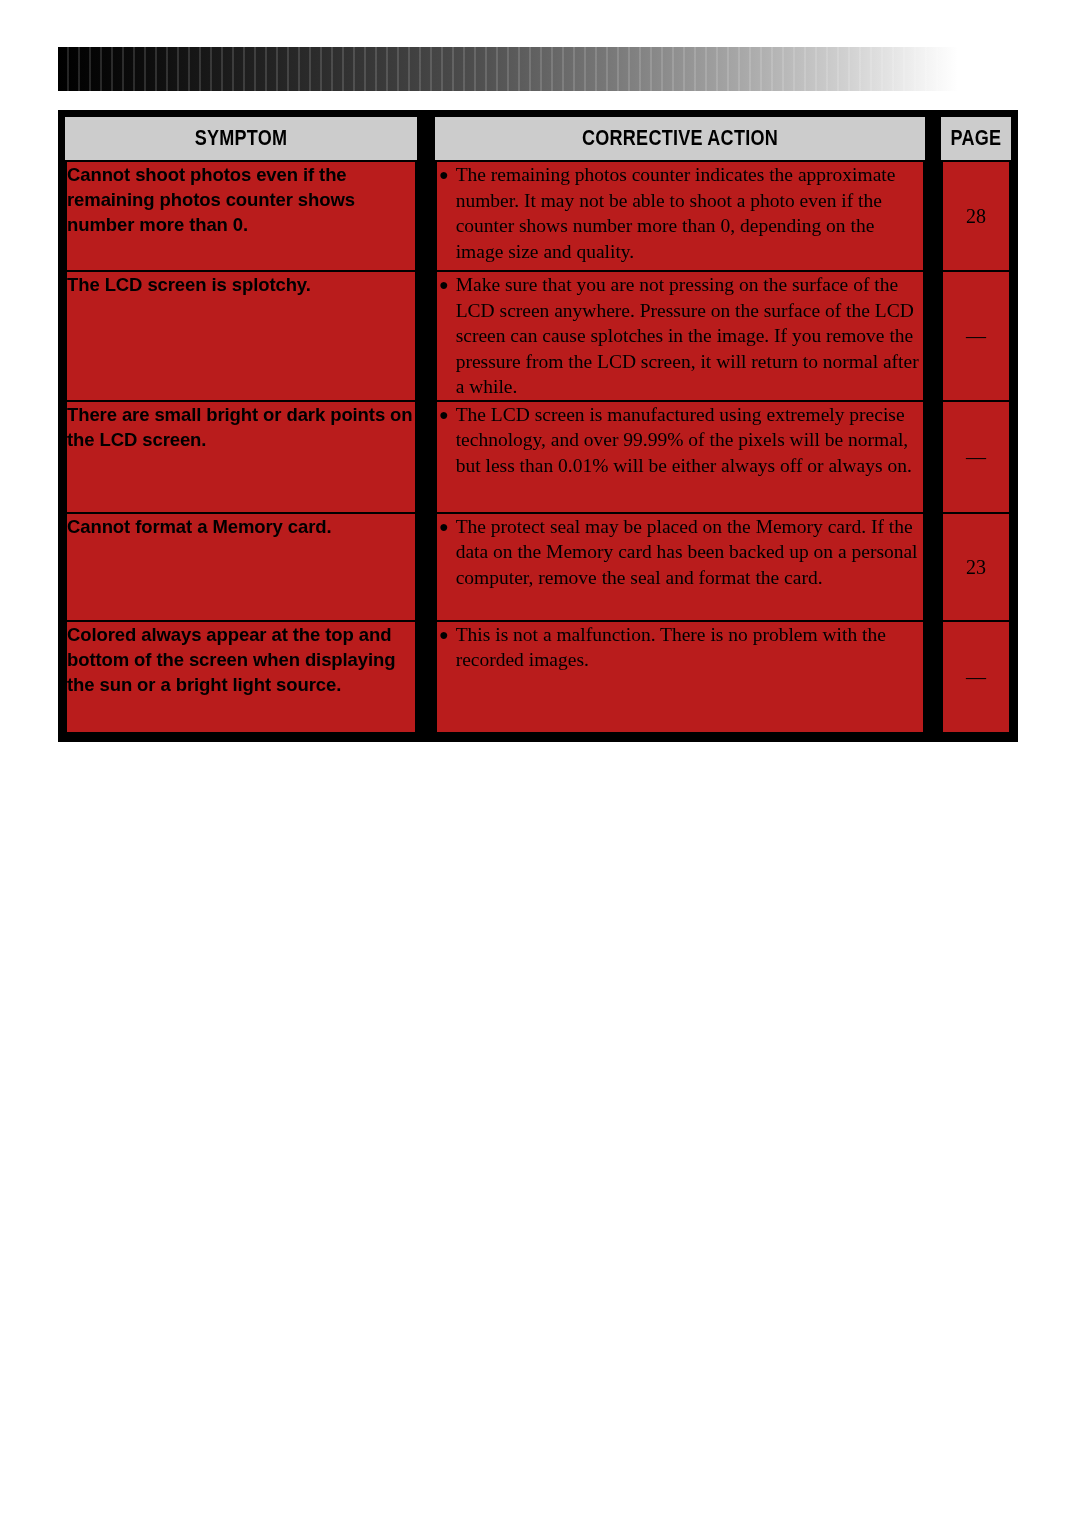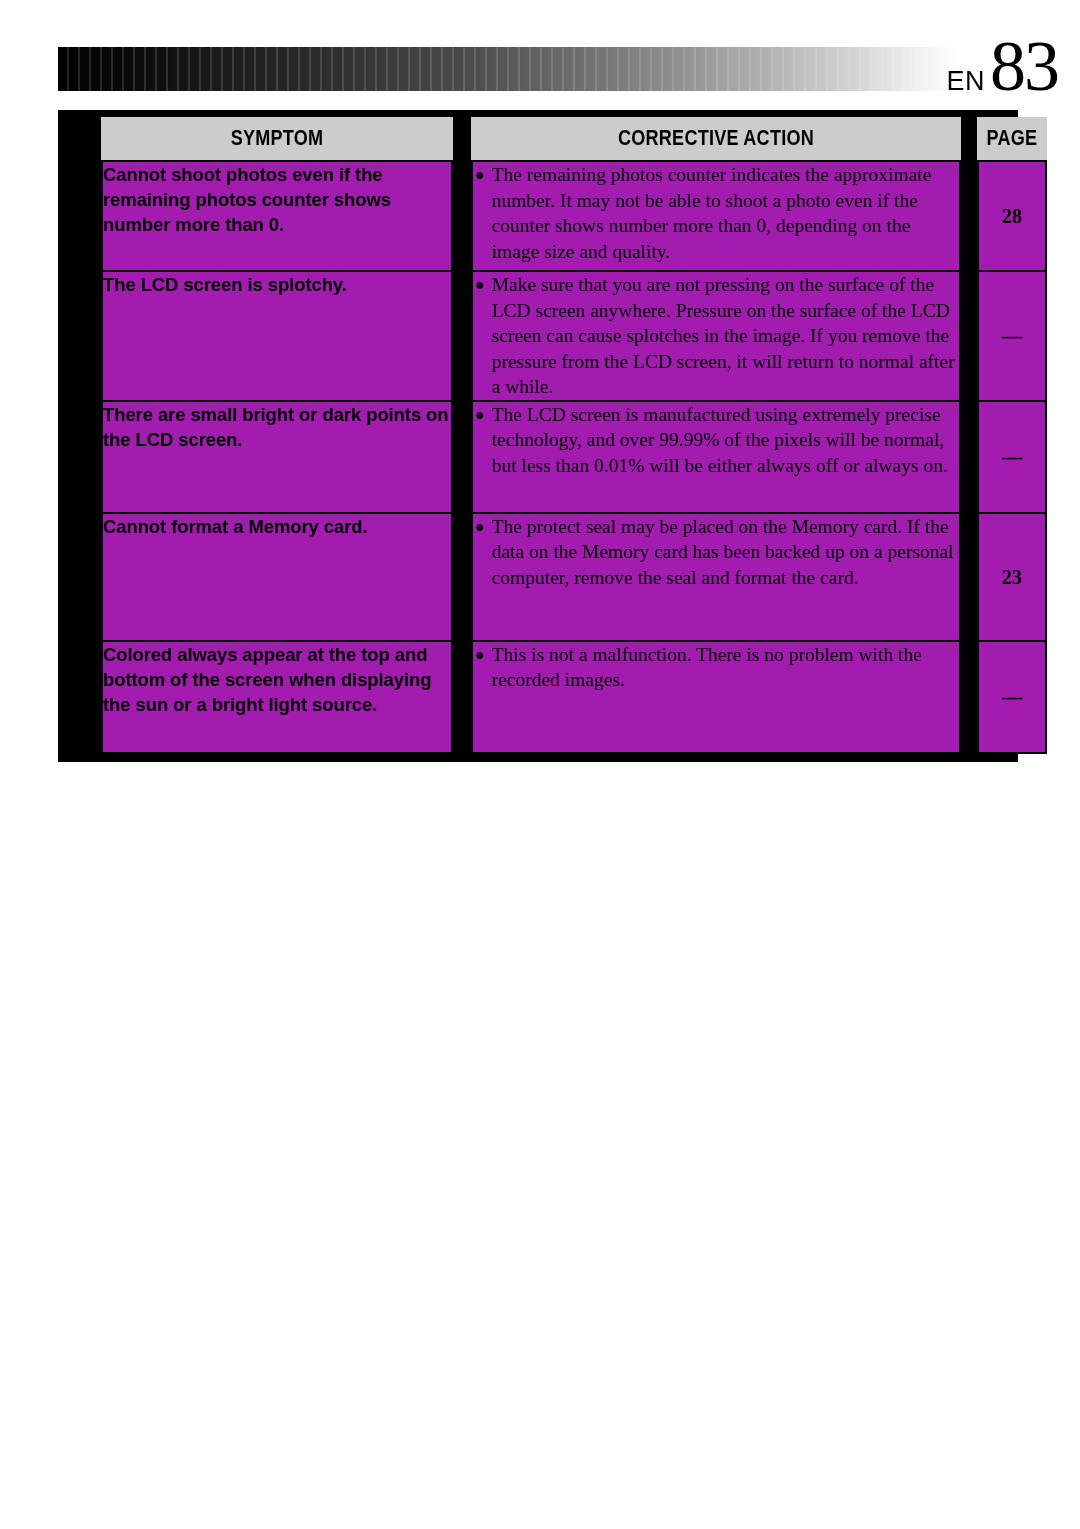--- a/index.html
+++ b/index.html
@@ -71,21 +71,20 @@
     width: 960px;
     background: #000000;
     padding: 7px 7px 8px 7px;
     box-sizing: border-box;
   }
   .tbl {
     width: 100%;
     border-collapse: separate;
     border-spacing: 0;
     table-layout: fixed;
-    margin-left: 36px;
   }
   .tbl td, .tbl th {
     padding: 0;
     vertical-align: top;
   }
 
   
   .col-symptom   { width: 352px; }
   .col-gap1      { width: 18px; }
   .col-action    { width: 490px; }
@@ -119,21 +118,21 @@
     top: 2px;
     color: #ffffff;
     font-family: "Liberation Sans", sans-serif;
     font-weight: bold;
     font-size: 33px;
     letter-spacing: -0.5px;
     line-height: 42px;
   }
 
   .cell {
-    background: #a21caf;
+    background: #b91c1c;
     border: 2px solid #000000;
     border-top: 0;
     box-sizing: border-box;
   }
   .cell.first-row { border-top: 2px solid #000000; }
 
   .sym-cell {
     padding: 9px 10px 10px 12px;
     font-family: "Liberation Sans", sans-serif;
     font-weight: bold;
@@ -158,39 +157,34 @@
     padding-right: 7px;
     padding-left: 2px;
   }
   .act-text { flex: 1 1 auto; }
 
   .page-cell {
     text-align: center;
     font-family: "Liberation Serif", serif;
     font-size: 20px;
     position: relative;
-    font-weight: bold;
   }
   .page-val {
     position: absolute;
     left: 0;
     right: 0;
     top: 50%;
     transform: translateY(-50%);
   }
 </style>
 </head>
 <body>
 
 <div class="page-header">
   <div class="gradient-bar"></div>
-  <div class="page-number-block">
-    <span class="page-lang">EN</span>
-    <span class="page-num">83</span>
-  </div>
 </div>
 
 <div class="tbl-wrap">
   <table class="tbl">
     <colgroup>
       <col class="col-symptom">
       <col class="col-gap1">
       <col class="col-action">
       <col class="col-gap2">
       <col class="col-page">
@@ -251,21 +245,21 @@
           <span class="act-text">The LCD screen is manufactured using extremely precise technology, and over 99.99% of the pixels will be normal, but less than 0.01% will be either always off or always on.</span>
         </div>
       </td>
       <td class="gapcell"></td>
       <td class="cell page-cell">
         <span class="page-val">—</span>
       </td>
     </tr>
 
     <tr>
-      <td class="cell sym-cell" style="height:128px;">Cannot format a Memory card.</td>
+      <td class="cell sym-cell" style="height:108px;">Cannot format a Memory card.</td>
       <td class="gapcell"></td>
       <td class="cell act-cell">
         <div class="act-item">
           <span class="act-bullet">●</span>
           <span class="act-text">The protect seal may be placed on the Memory card. If the data on the Memory card has been backed up on a personal computer, remove the seal and format the card.</span>
         </div>
       </td>
       <td class="gapcell"></td>
       <td class="cell page-cell">
         <span class="page-val">23</span>

